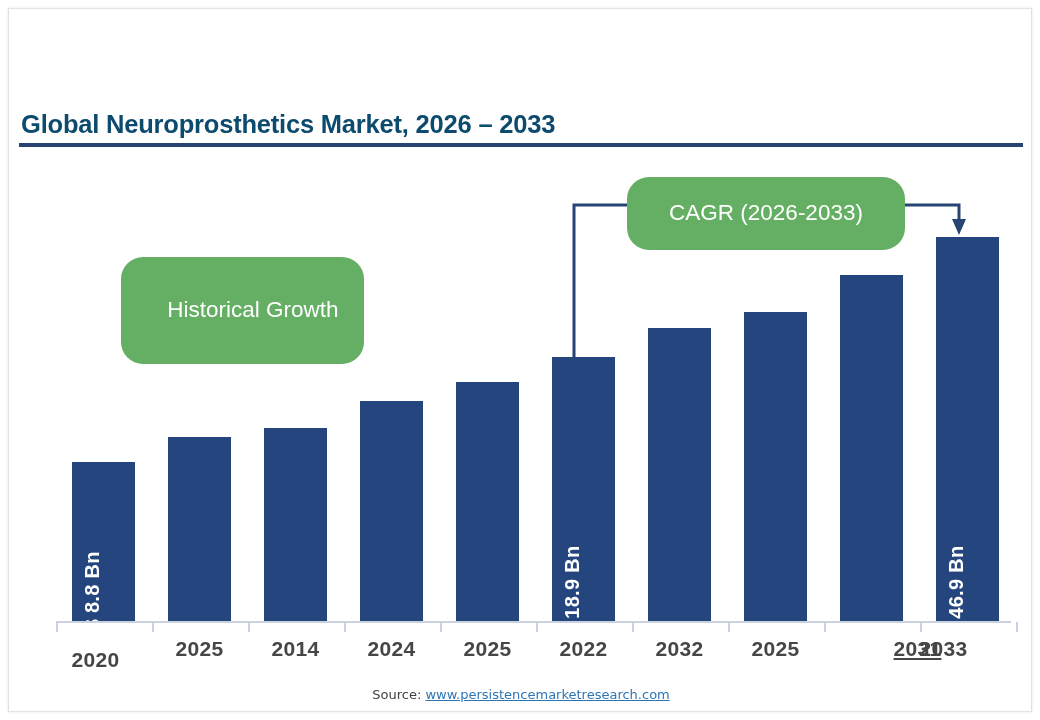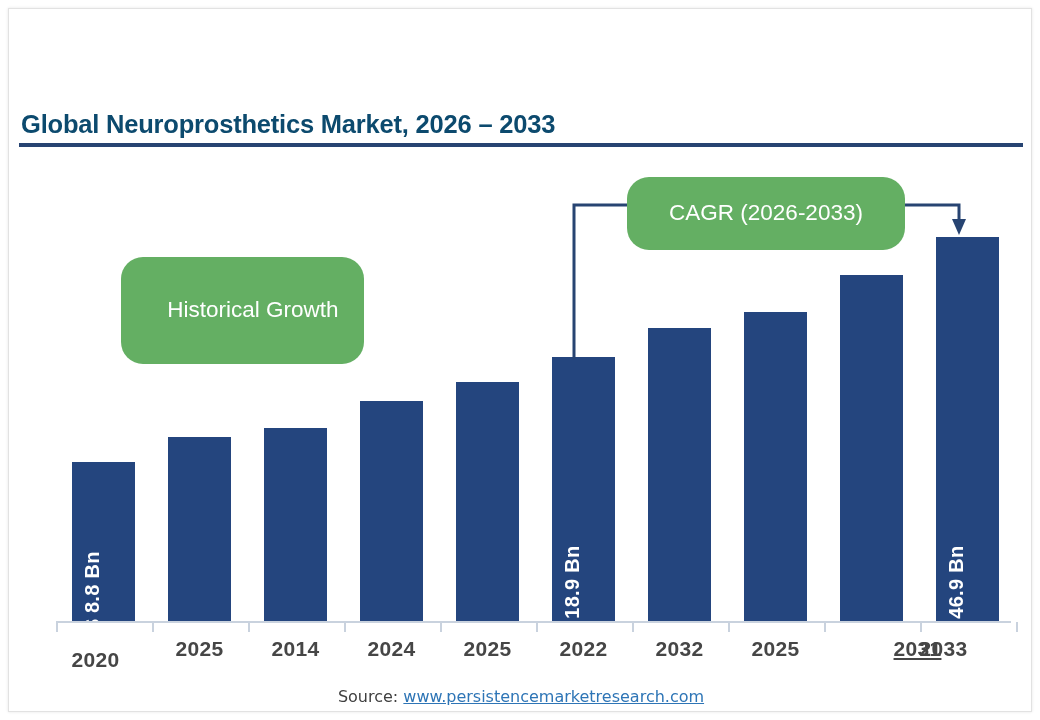--- a/index.html
+++ b/index.html
@@ -146,21 +146,21 @@
     left: 618px; top: 168px;
     width: 278px; height: 73px;
   }
 
   
   #source {
     position: absolute;
     left: 0; top: 678px;
     width: 1024px;
     text-align: center;
-    font-size: 16px;
+    font-size: 13px;
     color: #3f3f3f;
     font-family: "DejaVu Sans", sans-serif;
   }
   #source .link {
     color: #2e75b6;
     text-decoration: underline;
   }
 </style>
 </head>
 <body>

